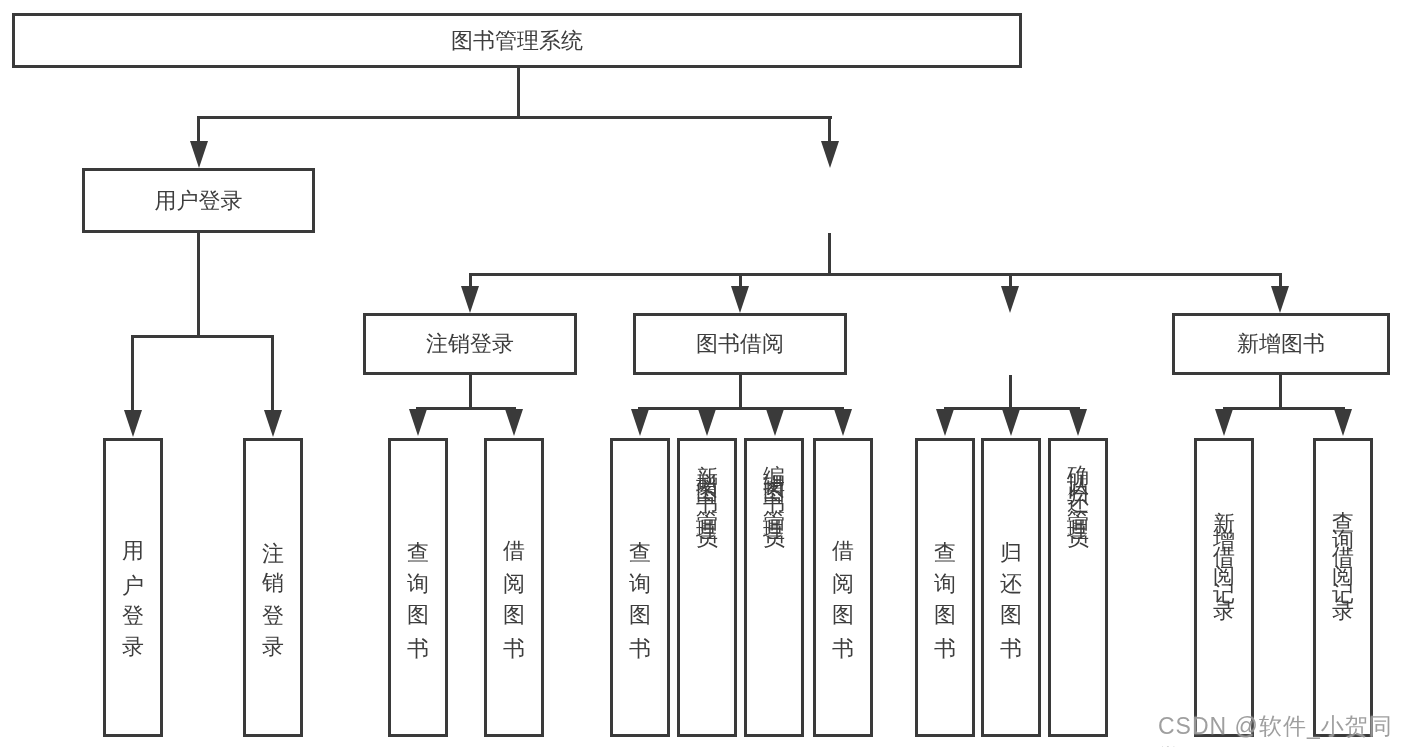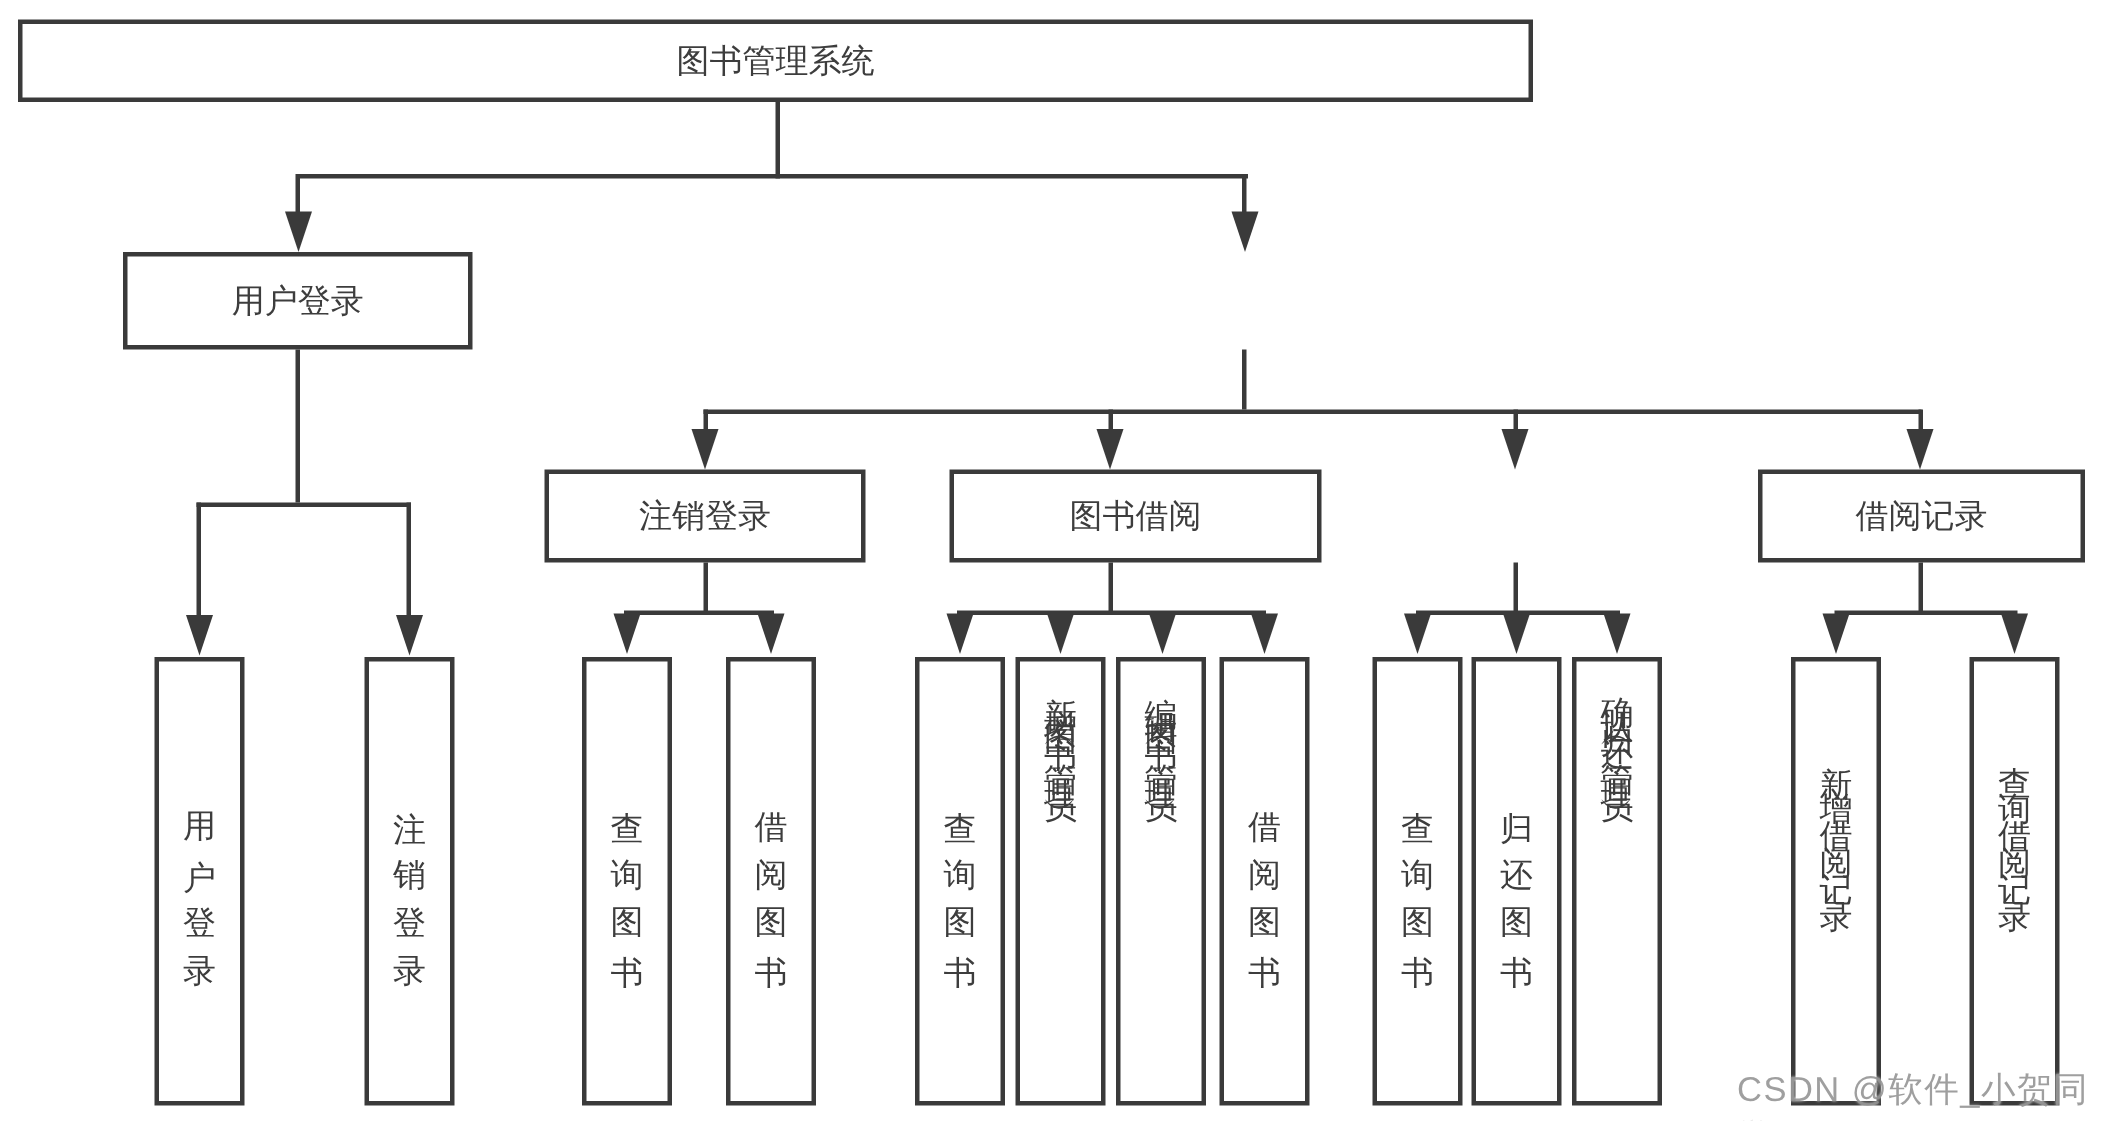--- a/index.html
+++ b/index.html
@@ -63,25 +63,25 @@
   <div class="line" style="left:739px;top:273px;width:3px;height:16px;"></div>
   <div class="head" style="left:731px;top:286px;"></div>
   <div class="line" style="left:1009px;top:273px;width:3px;height:16px;"></div>
   <div class="head" style="left:1001px;top:286px;"></div>
   <div class="line" style="left:1279px;top:273px;width:3px;height:16px;"></div>
   <div class="head" style="left:1271px;top:286px;"></div>
 
   <div class="node" style="left:363px;top:313px;width:214px;height:62px;">
     <span>注销登录</span>
   </div>
-  <div class="node" style="left:633px;top:313px;width:248px;height:62px;">
+  <div class="node" style="left:633px;top:313px;width:214px;height:62px;">
     <span>图书借阅</span>
   </div>
   <div class="node" style="left:1172px;top:313px;width:218px;height:62px;">
-    <span>借阅记录</span>
+    <span>新增图书</span>
   </div>
 
   <div class="line" style="left:469px;top:375px;width:3px;height:33px;"></div>
   <div class="line" style="left:416px;top:407px;width:100px;height:3px;"></div>
   <div class="head" style="left:409px;top:409px;"></div>
   <div class="head" style="left:505px;top:409px;"></div>
 
   <div class="line" style="left:739px;top:375px;width:3px;height:33px;"></div>
   <div class="line" style="left:638px;top:407px;width:206px;height:3px;"></div>
   <div class="head" style="left:631px;top:409px;"></div>

